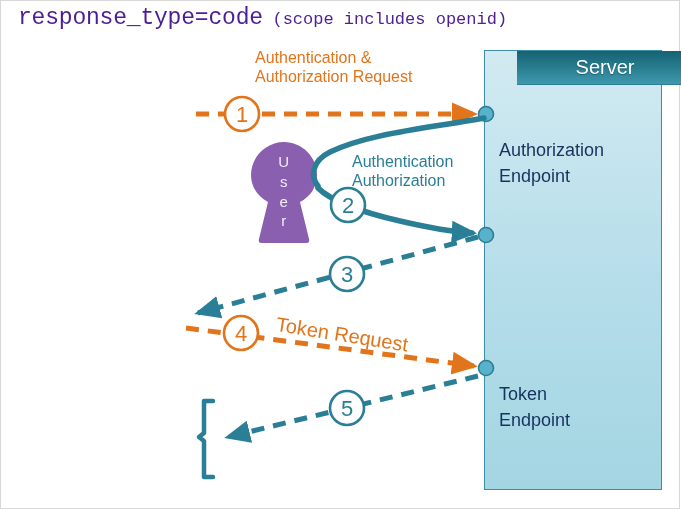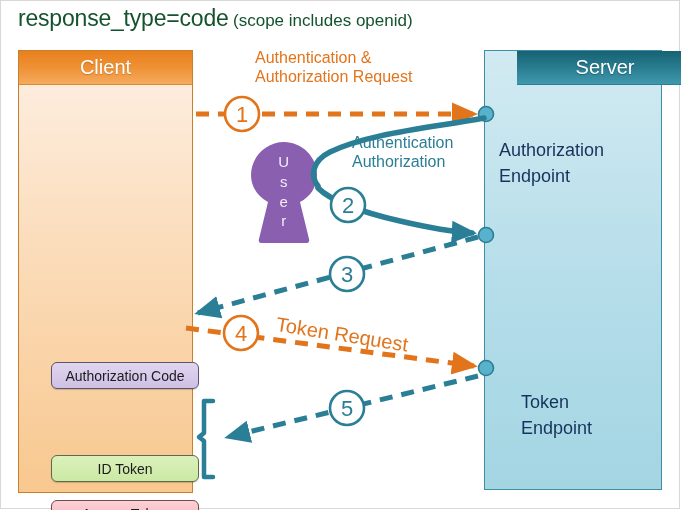--- a/index.html
+++ b/index.html
@@ -26,21 +26,22 @@
     box-sizing: border-box;
     pointer-events: none;
   }
 
   
   #title {
     position: absolute;
     left: 18px;
     top: 5px;
     white-space: nowrap;
-    color: #14532d;
+    color: #4c1d95;
+    font-family: Liberation Mono, monospace;
   }
   #title .main {
     font-size: 23px;
     letter-spacing: -0.2px;
   }
   #title .sub {
     font-size: 17px;
   }
 
   
@@ -95,21 +96,21 @@
   }
   .endpoint-label {
     position: absolute;
     color: #16335c;
     font-size: 18px;
     line-height: 1.45;
     left: 14px;
     white-space: pre-line;
   }
   #authz-endpoint-label { top: 86px; }
-  #token-endpoint-label { top: 338px; margin-left: 22px; }
+  #token-endpoint-label { top: 330px; }
 
   
   .chip {
     position: absolute;
     left: 32px;
     width: 148px;
     height: 27px;
     border-radius: 6px;
     display: flex;
     align-items: center;
@@ -151,21 +152,21 @@
     line-height: 1.18;
   }
   #label-step1 {
     left: 255px;
     top: 49px;
     color: #e2741b;
     font-size: 16px;
   }
   #label-step2 {
     left: 352px;
-    top: 134px;
+    top: 153px;
     color: #2a7e95;
     font-size: 16px;
   }
   #label-step4 {
     left: 278px;
     top: 313px;
     color: #e2741b;
     font-size: 20px;
     transform: rotate(9deg);
     transform-origin: left top;
@@ -197,33 +198,20 @@
 
 <div id="canvas">
 
   <div class="frame-border"></div>
 
   <div id="title">
     <span class="main">response_type=code</span>
     <span class="sub">(scope includes openid)</span>
   </div>
 
-  <div id="client-box" class="bigbox">
-    <div id="client-header">Client</div>
-
-    <div class="chip" id="chip-authz-code">
-      <span>Authorization Code</span>
-    </div>
-    <div class="chip" id="chip-id-token">
-      <span>ID Token</span>
-    </div>
-    <div class="chip" id="chip-access-token">
-      <span>Access Token</span>
-    </div>
-  </div>
 
   <div id="server-box" class="bigbox">
     <div id="server-header">Server</div>
     <div class="endpoint-label" id="authz-endpoint-label">Authorization
 Endpoint</div>
     <div class="endpoint-label" id="token-endpoint-label">Token
 Endpoint</div>
   </div>
 
   <svg id="user-shape" viewBox="0 0 74 105">

